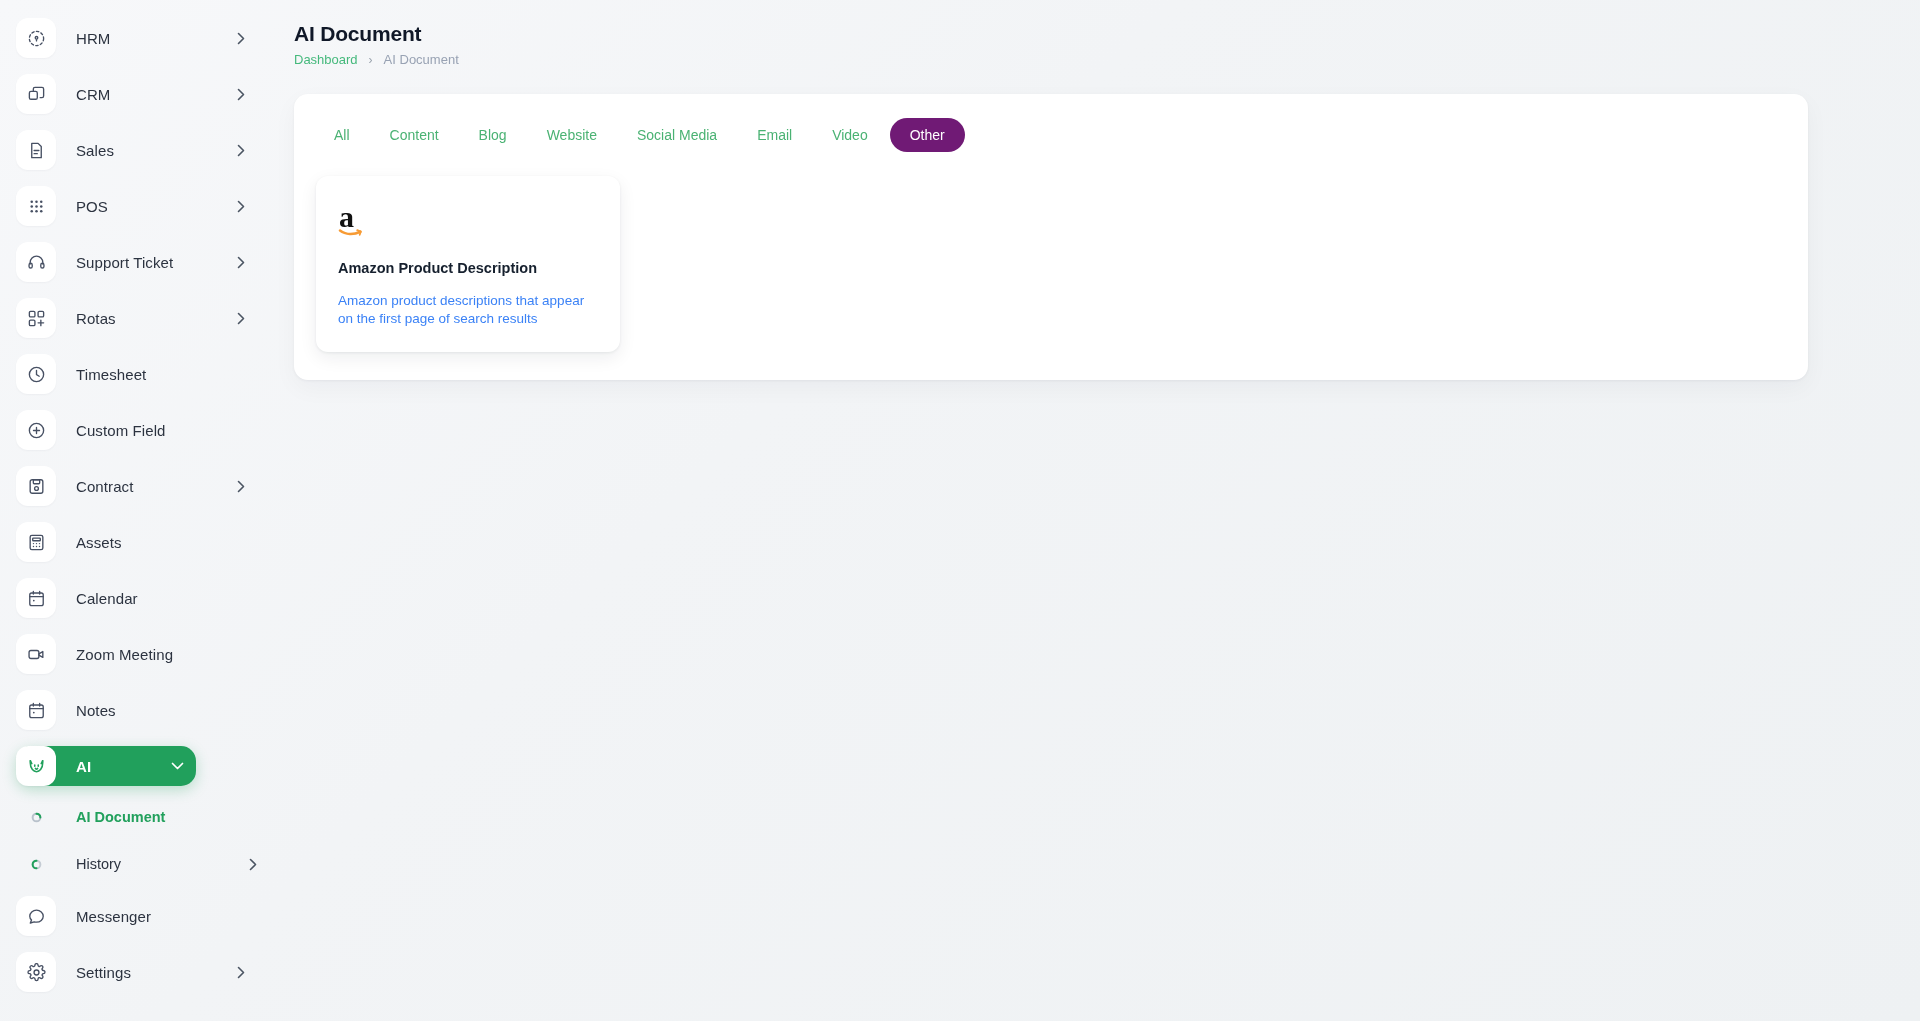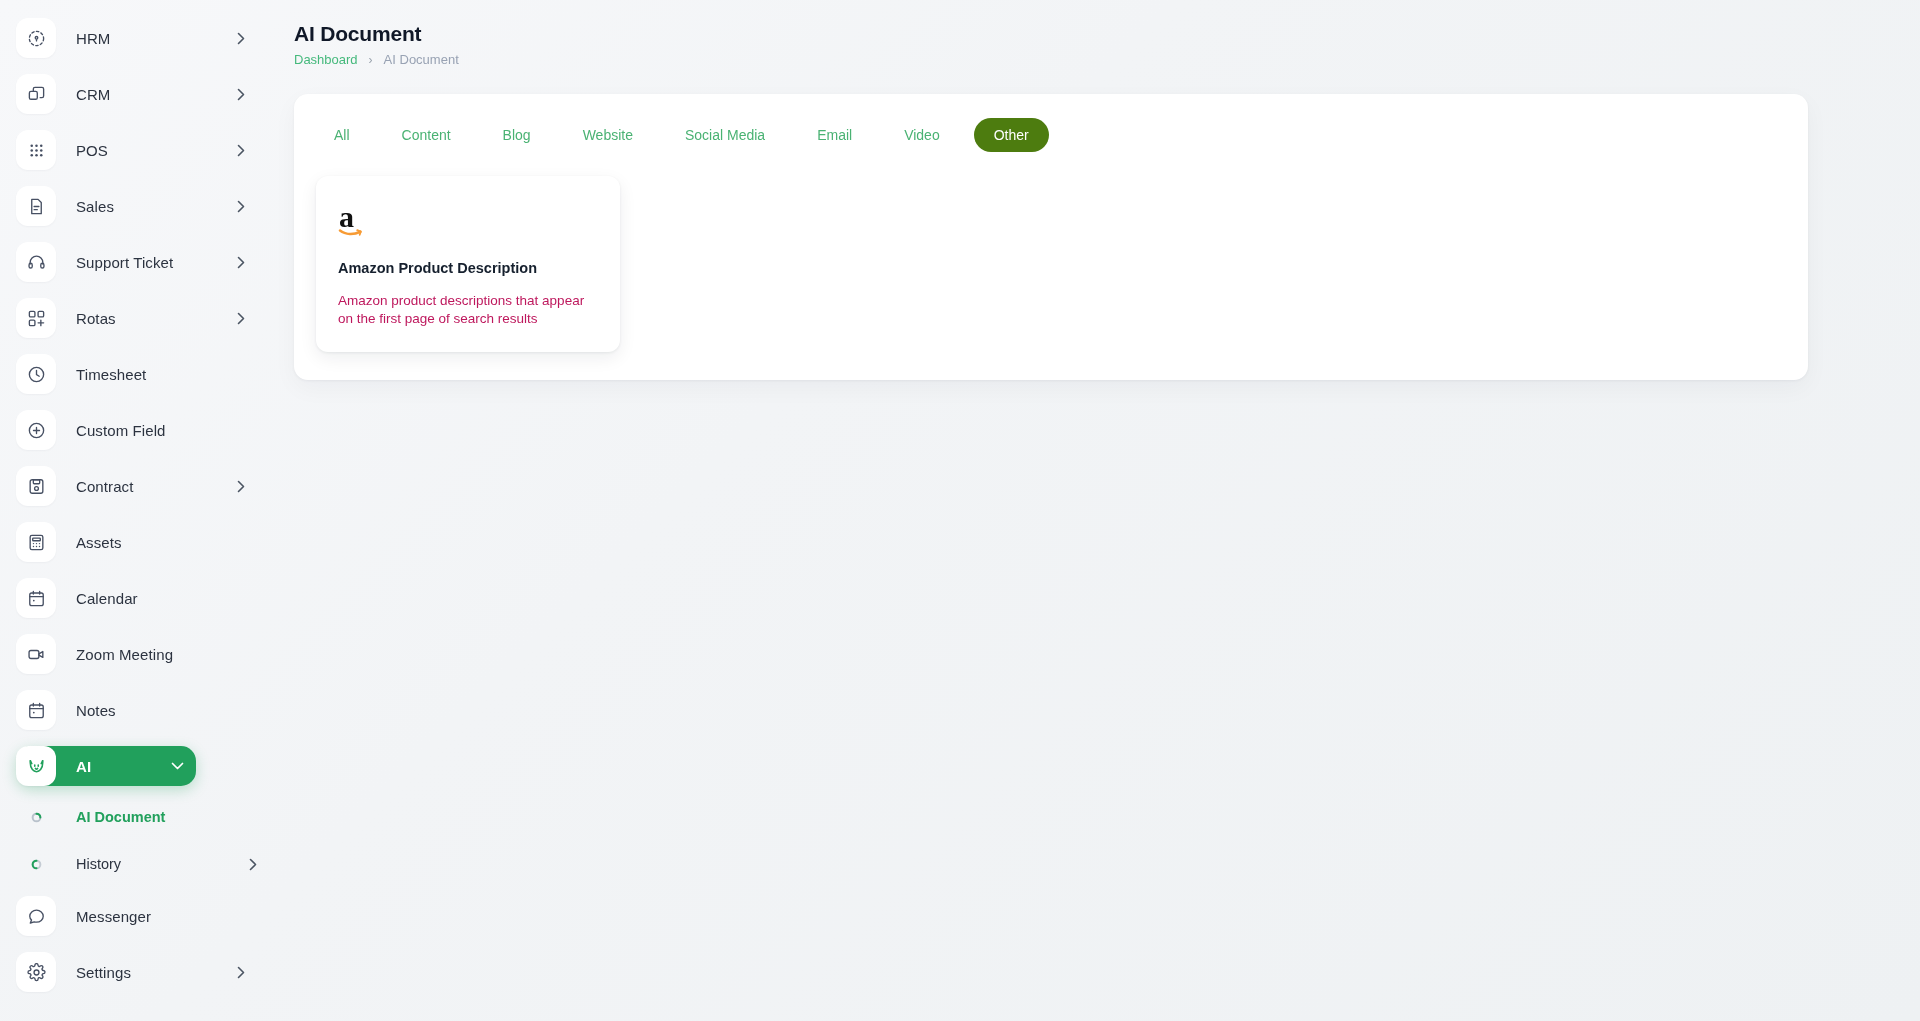--- a/index.html
+++ b/index.html
@@ -95,47 +95,47 @@
     background: #ffffff;
     border-radius: 14px;
     min-height: 279px;
     box-shadow: 0 1px 3px rgba(16,24,40,0.05), 0 8px 24px rgba(16,24,40,0.04);
     padding: 0 0 28px 0;
     position: relative;
   }
   .tabs {
     display: flex; align-items: center;
     padding: 24px 0 0 22px;
-    gap: 16px;
+    gap: 4px;
   }
   .tab {
     font-size: 14px;
     color: #4ab273;
     padding: 9px 18px;
     border-radius: 18px;
     cursor: pointer;
     white-space: nowrap;
   }
-  .tab.active { background: #4d7c0f; color: #ffffff; padding: 9px 20px; }
+  .tab.active { background: #701a75; color: #ffffff; padding: 9px 20px; }
 
   .card-grid { padding: 24px 0 0 22px; display: flex; flex-wrap: wrap; gap: 22px; }
   .doc-card {
     width: 304px;
     min-height: 175px;
     background: #ffffff;
     border-radius: 12px;
     box-shadow: 0 1px 3px rgba(16,24,40,0.07), 0 6px 18px rgba(16,24,40,0.07);
     padding: 26px 22px 24px 22px;
     cursor: pointer;
   }
   .doc-card .logo { height: 42px; display: flex; align-items: flex-start; margin-bottom: 16px; }
   .doc-card .card-title {
     font-size: 14.5px; font-weight: 700; color: #16202e; margin-bottom: 16px;
   }
-  .doc-card .card-desc { font-size: 13.5px; color: #be185d; line-height: 1.35; }
+  .doc-card .card-desc { font-size: 13.5px; color: #3b82f6; line-height: 1.35; }
 </style>
 </head>
 <body>
 
 <div class="app">
 
   <nav class="sidebar">
 
     <div class="nav-item">
       <span class="ico-box">
@@ -153,20 +153,35 @@
     </div>
 
     <div class="nav-item">
       <span class="ico-box">
         <svg width="19" height="19" viewBox="0 0 24 24" fill="none" stroke="#475063" stroke-width="1.7" stroke-linejoin="round">
             <rect x="3" y="8" width="10" height="10" rx="2"></rect>
             <path d="M8 8V5a2 2 0 012-2h9a2 2 0 012 2v9a2 2 0 01-2 2h-3"></path>
           </svg>
       </span>
       <span class="lbl">CRM</span>
+      <span class="chev">
+          <svg width="8" height="13" viewBox="0 0 8 13" fill="none" stroke="currentColor" stroke-width="1.6" stroke-linecap="round" stroke-linejoin="round">
+            <path d="M1.5 1.5L6.5 6.5L1.5 11.5"></path>
+          </svg>
+        </span>
+    </div>
+
+    <div class="nav-item">
+      <span class="ico-box">
+        <svg width="19" height="19" viewBox="0 0 24 24" fill="none" stroke="#475063" stroke-width="1.7" stroke-linejoin="round" stroke-linecap="round">
+            <path d="M6 3h8l4 4v14H6z"></path>
+            <path d="M9 12h6M9 16h4"></path>
+          </svg>
+      </span>
+      <span class="lbl">Sales</span>
       <span class="chev">
           <svg width="8" height="13" viewBox="0 0 8 13" fill="none" stroke="currentColor" stroke-width="1.6" stroke-linecap="round" stroke-linejoin="round">
             <path d="M1.5 1.5L6.5 6.5L1.5 11.5"></path>
           </svg>
         </span>
     </div>
 
     <div class="nav-item">
       <span class="ico-box">
         <svg width="19" height="19" viewBox="0 0 24 24" fill="#475063">
@@ -175,35 +190,20 @@
             <circle cx="18" cy="6" r="1.6"></circle>
             <circle cx="6" cy="12" r="1.6"></circle>
             <circle cx="12" cy="12" r="1.6"></circle>
             <circle cx="18" cy="12" r="1.6"></circle>
             <circle cx="6" cy="18" r="1.6"></circle>
             <circle cx="12" cy="18" r="1.6"></circle>
             <circle cx="18" cy="18" r="1.6"></circle>
           </svg>
       </span>
       <span class="lbl">POS</span>
-      <span class="chev">
-          <svg width="8" height="13" viewBox="0 0 8 13" fill="none" stroke="currentColor" stroke-width="1.6" stroke-linecap="round" stroke-linejoin="round">
-            <path d="M1.5 1.5L6.5 6.5L1.5 11.5"></path>
-          </svg>
-        </span>
-    </div>
-
-    <div class="nav-item">
-      <span class="ico-box">
-        <svg width="19" height="19" viewBox="0 0 24 24" fill="none" stroke="#475063" stroke-width="1.7" stroke-linejoin="round" stroke-linecap="round">
-            <path d="M6 3h8l4 4v14H6z"></path>
-            <path d="M9 12h6M9 16h4"></path>
-          </svg>
-      </span>
-      <span class="lbl">Sales</span>
       <span class="chev">
           <svg width="8" height="13" viewBox="0 0 8 13" fill="none" stroke="currentColor" stroke-width="1.6" stroke-linecap="round" stroke-linejoin="round">
             <path d="M1.5 1.5L6.5 6.5L1.5 11.5"></path>
           </svg>
         </span>
     </div>
 
     <div class="nav-item">
       <span class="ico-box">
         <svg width="19" height="19" viewBox="0 0 24 24" fill="none" stroke="#475063" stroke-width="1.7" stroke-linecap="round" stroke-linejoin="round">

